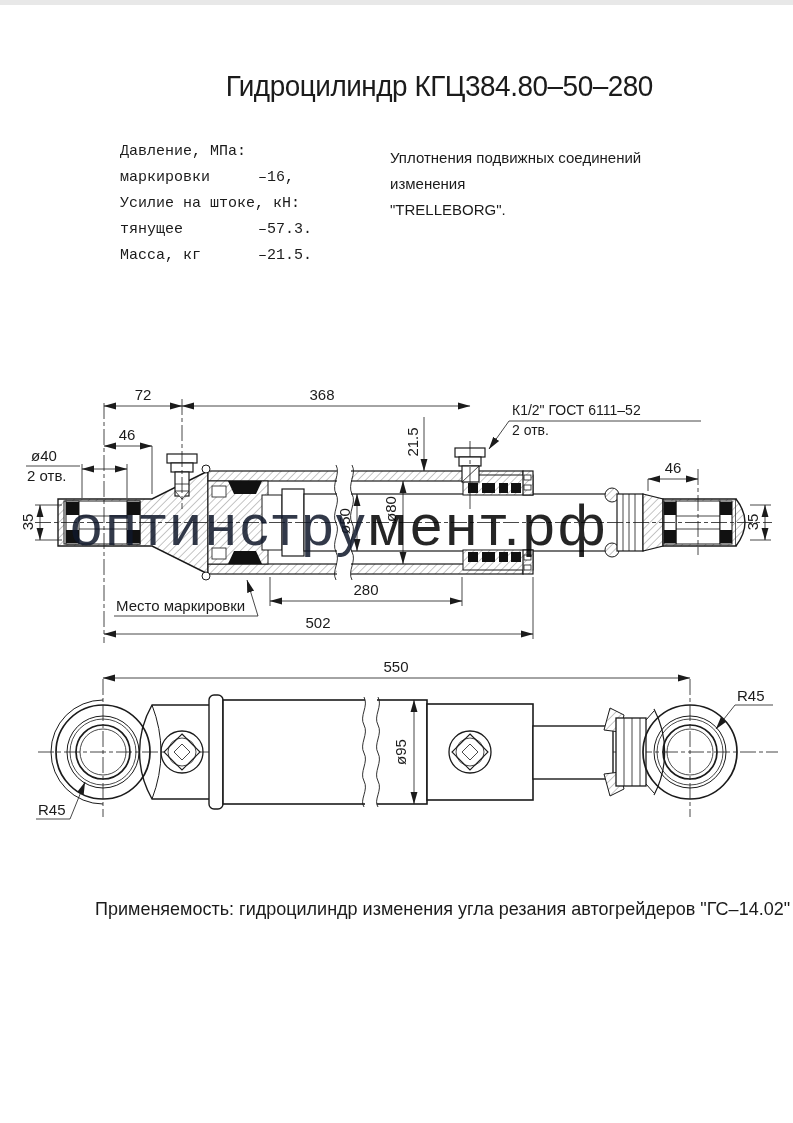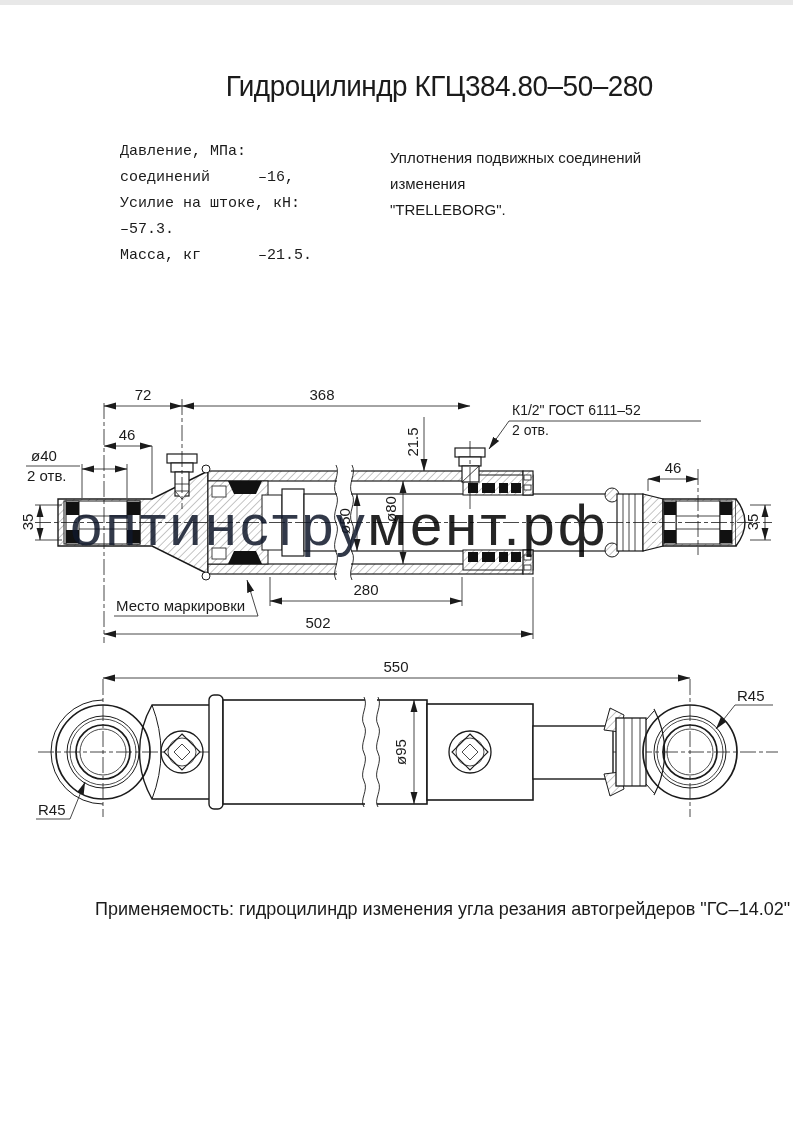--- a/index.html
+++ b/index.html
@@ -34,28 +34,29 @@
 <div class="page">
 
   <div class="title">Гидроцилиндр КГЦ384.80–50–280</div>
 
   <div class="specs">
     <div class="spec-row">
         <span class="spec-label">Давление, МПа:</span>
         <span></span>
       </div>
     <div class="spec-row">
-        <span class="spec-label">соединений</span>
+        <span class="spec-label">маркировки</span>
         <span>–16,</span>
       </div>
     <div class="spec-row">
         <span class="spec-label">Усилие на штоке, кН:</span>
         <span></span>
       </div>
     <div class="spec-row">
+        <span class="spec-label">тянущее</span>
         <span>–57.3.</span>
       </div>
     <div class="spec-row">
         <span class="spec-label">Масса, кг</span>
         <span>–21.5.</span>
       </div>
   </div>
 
   <div class="note">
     <div>Уплотнения подвижных соединений изменения</div>

